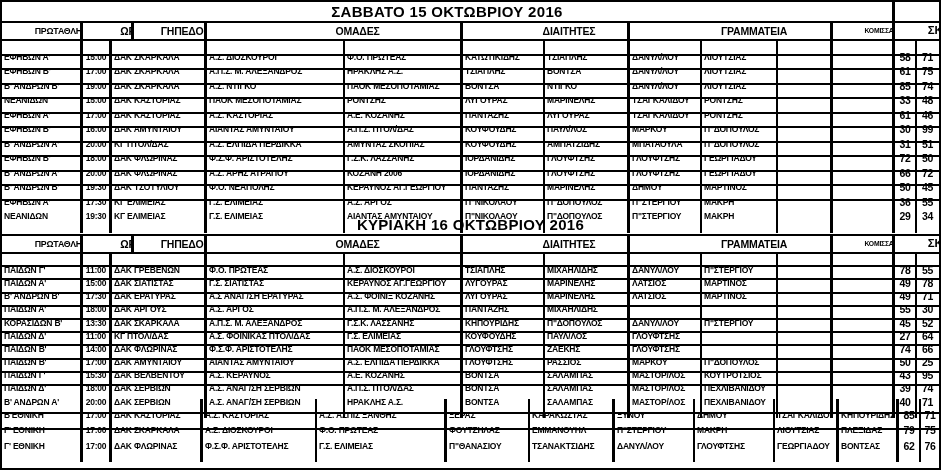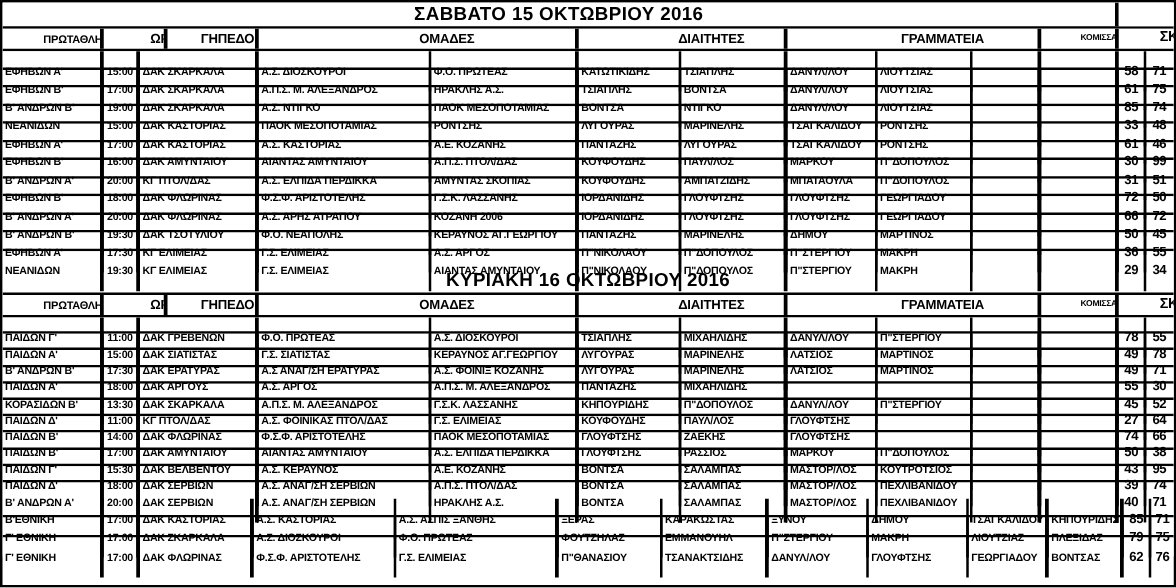--- a/index.html
+++ b/index.html
@@ -399,21 +399,21 @@
           <div class="c thick">ΔΑΚ ΑΜΥΝΤΑΙΟΥ</div>
           <div class="c">ΑΙΑΝΤΑΣ ΑΜΥΝΤΑΙΟΥ</div>
           <div class="c thick">Α.Σ. ΕΛΠΙΔΑ ΠΕΡΔΙΚΚΑ</div>
           <div class="c">ΓΛΟΥΦΤΣΗΣ</div>
           <div class="c thick">ΡΑΣΣΙΟΣ</div>
           <div class="c">ΜΑΡΚΟΥ</div>
           <div class="c">Π"ΔΟΠΟΥΛΟΣ</div>
           <div class="c thick"></div>
           <div class="c thick"></div>
           <div class="c score">50</div>
-          <div class="c score last">38</div>
+          <div class="c score last">25</div>
         </div>
 
         <div class="row r-sun g-main">
           <div class="c thick">ΠΑΙΔΩΝ Γ'</div>
           <div class="c thick center">15:30</div>
           <div class="c thick">ΔΑΚ ΒΕΛΒΕΝΤΟΥ</div>
           <div class="c">Α.Σ. ΚΕΡΑΥΝΟΣ</div>
           <div class="c thick">Α.Ε. ΚΟΖΑΝΗΣ</div>
           <div class="c">ΒΟΝΤΣΑ</div>
           <div class="c thick">ΣΑΛΑΜΠΑΣ</div>

